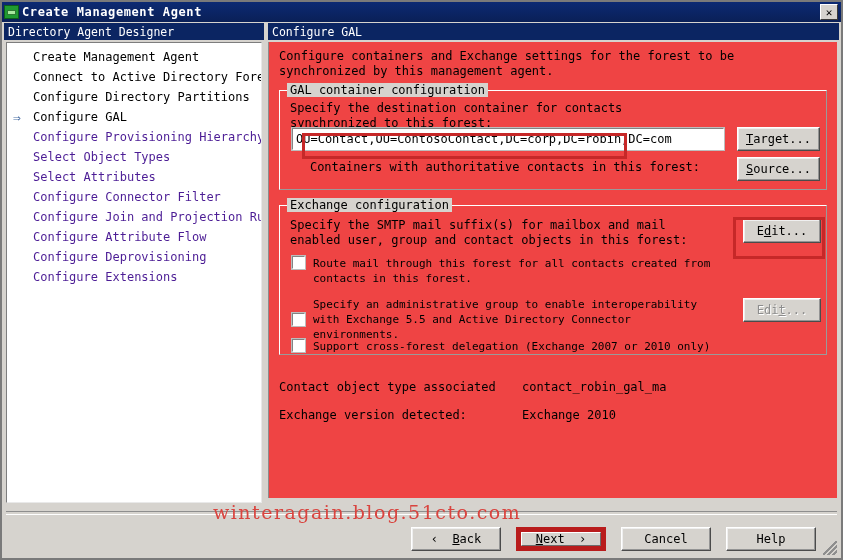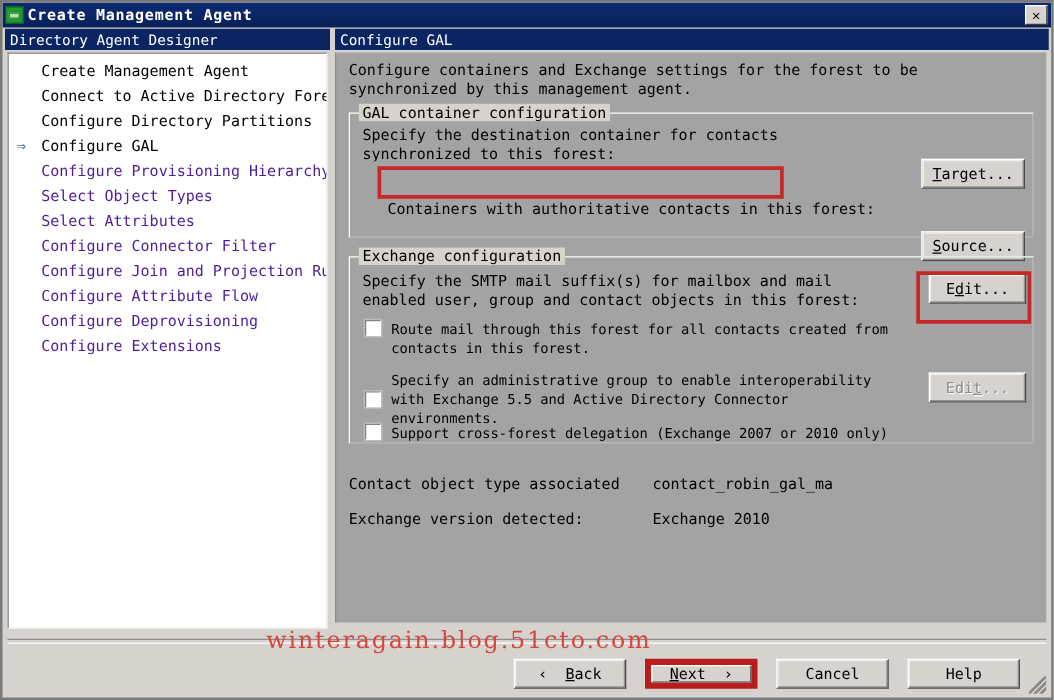--- a/index.html
+++ b/index.html
@@ -104,21 +104,21 @@
     position: absolute; left: 6px; top: 5px;
     width: 14px; height: 11px;
     color: #4a6fa5;
     font-size: 13px; line-height: 11px;
   }
 
   
   .pane {
     position: absolute; left: 266px; top: 40px;
     right: 4px; bottom: 60px;
-    background: #a3a3a3;
+    background: #ef4444;
     border-left: 1px solid #8c8c8c;
     box-sizing: border-box;
   }
   .intro {
     position: absolute; left: 10px; top: 7px;
     width: 520px;
     font-size: 12px; color: #000;
     line-height: 15px;
   }
 
@@ -318,25 +318,26 @@
   </div>
 
   <div class="pane">
 
     <div class="intro">Configure containers and Exchange settings for the forest to be synchronized by this management agent.</div>
 
     <div class="group" id="group-gal">
       <div class="group-inner"></div>
       <div class="group-title">GAL container configuration</div>
       <div class="gtext" style="left:10px; top:10px; width:400px; height:28px; overflow:hidden;">Specify the destination container for contacts synchronized to this forest:</div>
+      <div class="textfield" style="left:12px; top:37px; width:432px; height:22px;">OU=Contact,OU=ContosoContact,DC=corp,DC=robin,DC=com</div>
       <div class="btn" style="left:457px; top:36px; width:83px; height:24px;">
         <span><span class="u">T</span>arget...</span>
       </div>
       <div class="gtext" style="left:10px; top:69px; width:430px;text-align:center;">Containers with authoritative contacts in this forest:</div>
-      <div class="btn" style="left:457px; top:66px; width:83px; height:24px;margin-top:28px;">
+      <div class="btn" style="left:457px; top:66px; width:83px; height:24px;">
         <span><span class="u">S</span>ource...</span>
       </div>
     </div>
 
     <div class="group" id="group-exchange">
       <div class="group-inner"></div>
       <div class="group-title">Exchange configuration</div>
 
       <div class="gtext" style="left:10px; top:12px; width:400px; height:40px; overflow:hidden;">Specify the SMTP mail suffix(s) for mailbox and mail enabled user, group and contact objects in this forest:</div>
 

